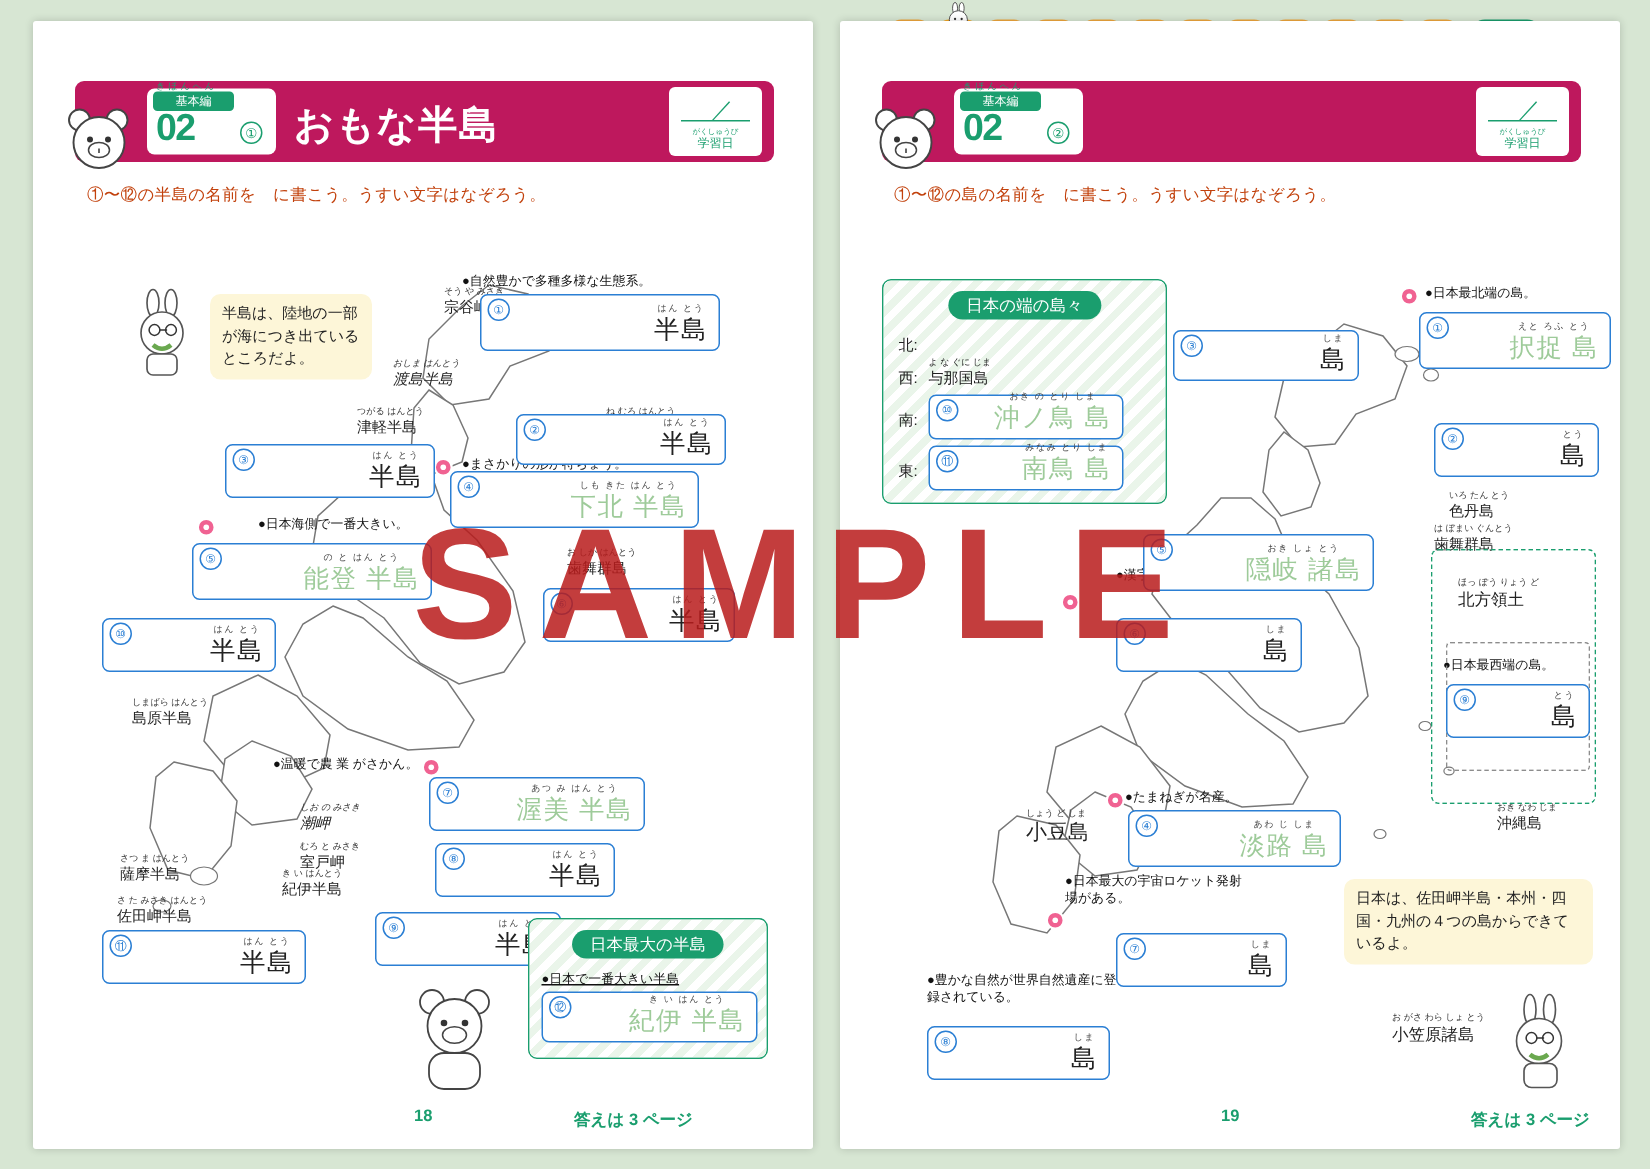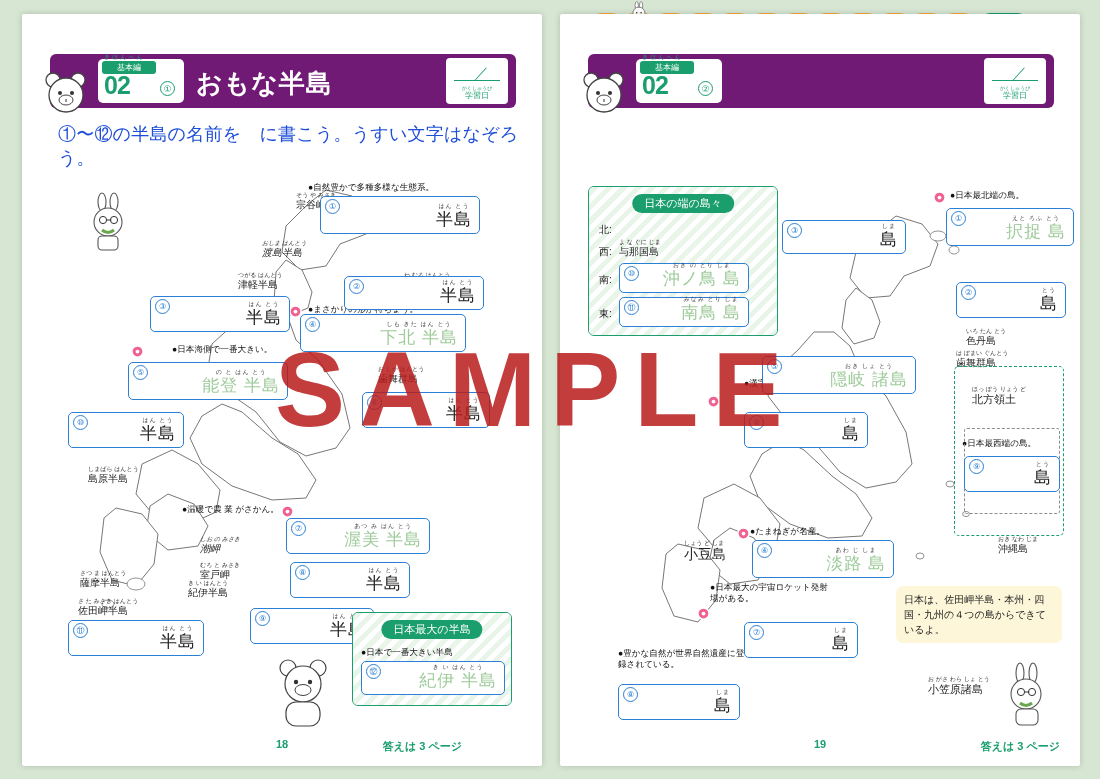--- a/index.html
+++ b/index.html
@@ -29,21 +29,21 @@
   .goal{
     margin-left:4px;width:46px;height:19px;border:1.6px solid #1a9e6e;border-radius:10px;
     background:#fff;color:#1a9e6e;font-size:9px;font-weight:bold;
     display:flex;align-items:center;justify-content:center;
   }
   .steprabbit{position:absolute;left:629px;top:1px;width:22px;height:20px;}
 
   
   .hdr{
     position:absolute;left:28px;top:40px;width:466px;height:54px;
-    background:#701a75;border-radius:6px;
+    background:#be185d;border-radius:6px;
   }
   .hdr .bearbox{position:absolute;left:-8px;top:14px;width:54px;height:48px;}
   .hdr .badge{
     position:absolute;left:48px;top:5px;width:86px;height:44px;
     background:#fff;border-radius:5px;
   }
   .badge .kihon{
     position:absolute;left:4px;top:2px;width:54px;height:13px;background:#1a9e6e;color:#fff;
     font-size:8px;border-radius:3px;display:flex;align-items:center;justify-content:center;
   }
@@ -58,21 +58,21 @@
   }
   .hdr .datebox{
     position:absolute;right:8px;top:4px;width:62px;height:46px;background:#fff;border-radius:4px;
   }
   .datebox .label{position:absolute;left:0;right:0;bottom:3px;text-align:center;font-size:8px;color:#1a9e6e;}
   .datebox .ruby{position:absolute;left:0;right:0;bottom:13px;text-align:center;font-size:5px;color:#1a9e6e;}
   .datebox .line{position:absolute;left:8px;right:8px;top:22px;height:1px;background:#1a9e6e;}
   .datebox .slash{position:absolute;left:28px;top:6px;font-size:15px;color:#1a9e6e;}
 
   
-  .instr{position:absolute;font-size:18px;color:#1d4ed8;letter-spacing:.2px;}
+  .instr{position:absolute;font-size:11px;color:#c2410c;letter-spacing:.2px;}
 
   
   .abox{
     position:absolute;border:1.6px solid #2b7fd4;border-radius:5px;background:#fff;
     box-sizing:border-box;
   }
   .abox .no{
     position:absolute;left:4px;top:2px;width:13px;height:13px;border:1.1px solid #2b7fd4;border-radius:50%;
     color:#2b7fd4;font-size:8px;display:flex;align-items:center;justify-content:center;
   }
@@ -190,20 +190,21 @@
         <path d="M44 334 l26 6 l16 20 l-4 30 l-18 22 l-24 -6 l-12 -28 l4 -34 z"></path>
       </g>
       <g fill="#ffffff" stroke="#777" stroke-width=".8">
         <ellipse cx="300" cy="40" rx="7" ry="5"></ellipse>
         <ellipse cx="318" cy="54" rx="5" ry="4"></ellipse>
         <ellipse cx="64" cy="410" rx="9" ry="6"></ellipse>
         <ellipse cx="36" cy="430" rx="6" ry="4"></ellipse>
       </g>
     </svg>
 
+    <div class="callout" style="left:118px;top:182px;width:92px;">半島は、陸地の一部が海につき出ているところだよ。</div>
 
     <svg style="position:absolute;left:62px;top:178px;" width="52" height="62">
       <ellipse cx="18" cy="10" rx="4" ry="9" fill="#fff" stroke="#555" stroke-width="1.1"></ellipse>
       <ellipse cx="30" cy="10" rx="4" ry="9" fill="#fff" stroke="#555" stroke-width="1.1"></ellipse>
       <circle cx="24" cy="30" r="14" fill="#fff" stroke="#555" stroke-width="1.1"></circle>
       <circle cx="19" cy="28" r="3.6" fill="none" stroke="#333" stroke-width="1"></circle>
       <circle cx="30" cy="28" r="3.6" fill="none" stroke="#333" stroke-width="1"></circle>
       <path d="M22.6 28 h4.8" stroke="#333" stroke-width="1"></path>
       <path d="M18 38 q6 5 12 0" stroke="#6aa84f" stroke-width="3" fill="none"></path>
       <rect x="14" y="44" width="20" height="14" rx="4" fill="#fff" stroke="#555" stroke-width="1.1"></rect>
@@ -323,21 +324,21 @@
       <span class="txt"><span class="rb">はん とう</span><span>半島</span></span>
     </div>
     <div class="abox" style="left:46px;top:606px;width:136px;height:36px;">
       <span class="no">⑪</span>
       <span class="txt"><span class="rb">はん とう</span><span>半島</span></span>
     </div>
 
     <div class="panel" style="left:330px;top:598px;width:160px;height:94px;">
       <div class="stripes"></div>
       <div class="ptitle">日本最大の半島</div>
-      <div class="note" style="left:8px;top:34px;">●日本で一番大きい半島</div>
+      <div class="note" style="left:8px;top:34px;text-decoration:underline;">●日本で一番大きい半島</div>
       <div class="abox" style="left:8px;top:48px;width:144px;height:34px;">
         <span class="no">⑫</span>
         <span class="txt faint"><span class="rb">き い  はん とう</span><span>紀伊 半島</span></span>
       </div>
     </div>
 
     <div class="pgnum" style="left:254px;">18</div>
     <div class="ansnote" style="right:80px;">答えは 3 ページ</div>
   </div>
 
@@ -360,20 +361,21 @@
         <div class="sub">②</div>
       </div>
       <div class="datebox">
         <div class="slash">／</div>
         <div class="line"></div>
         <div class="ruby">がくしゅうび</div>
         <div class="label">学習日</div>
       </div>
     </div>
 
+    <div class="instr" style="left:36px;top:108px;">①〜⑫の島の名前を　に書こう。うすい文字はなぞろう。</div>
 
     <svg class="mapimg" style="left:60px;top:170px;" width="430" height="540">
       <g fill="#ffffff" stroke="#777" stroke-width="1">
         <path d="M256 48 l20 -16 l26 8 l16 20 l-8 22 l-26 10 l-14 20 l-24 2 l-16 -20 l6 -26 z"></path>
         <path d="M236 104 l16 12 l8 22 l-6 16 l-20 6 l-12 -16 l4 -28 z"></path>
         <path d="M214 148 l16 14 l12 28 l24 22 l20 36 l6 32 l-16 18 l-30 6 l-26 -16 l-26 -30 l-26 -20 l-20 -26 l6 -24 l24 -22 l16 -18 z"></path>
         <path d="M164 256 l20 10 l28 26 l24 18 l16 24 l-10 18 l-34 2 l-38 -14 l-30 -22 l-10 -26 l12 -22 z"></path>
         <path d="M114 300 l26 14 l20 26 l-4 22 l-26 12 l-32 -6 l-20 -24 l6 -30 z"></path>
         <path d="M110 344 l24 10 l14 22 l-10 20 l-28 4 l-22 -18 l6 -26 z"></path>
         <path d="M58 360 l26 6 l16 20 l-4 30 l-18 22 l-24 -6 l-12 -28 l4 -34 z"></path>

